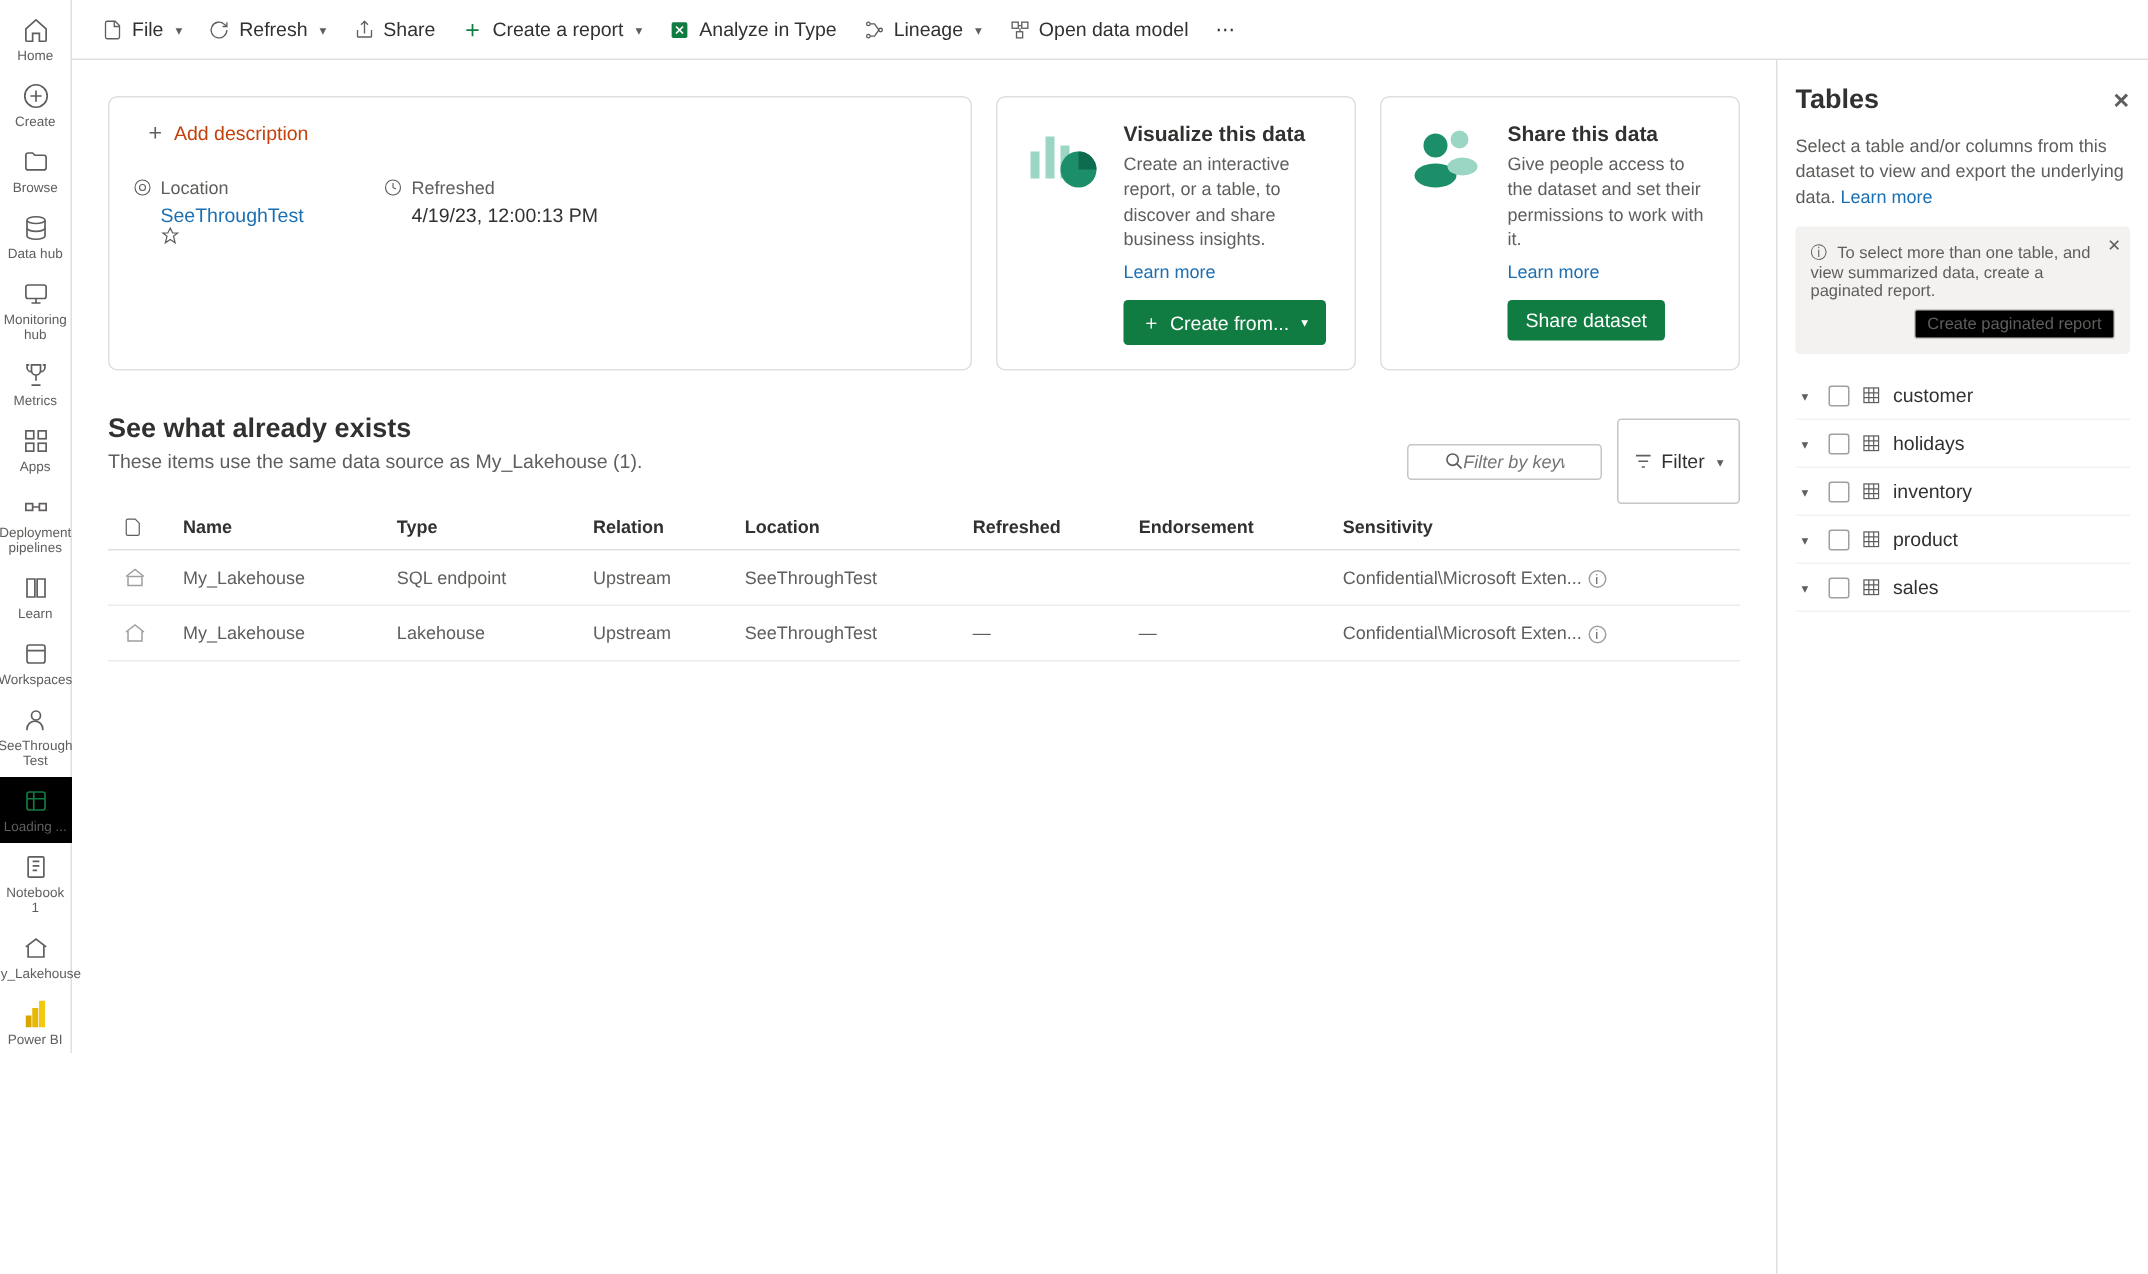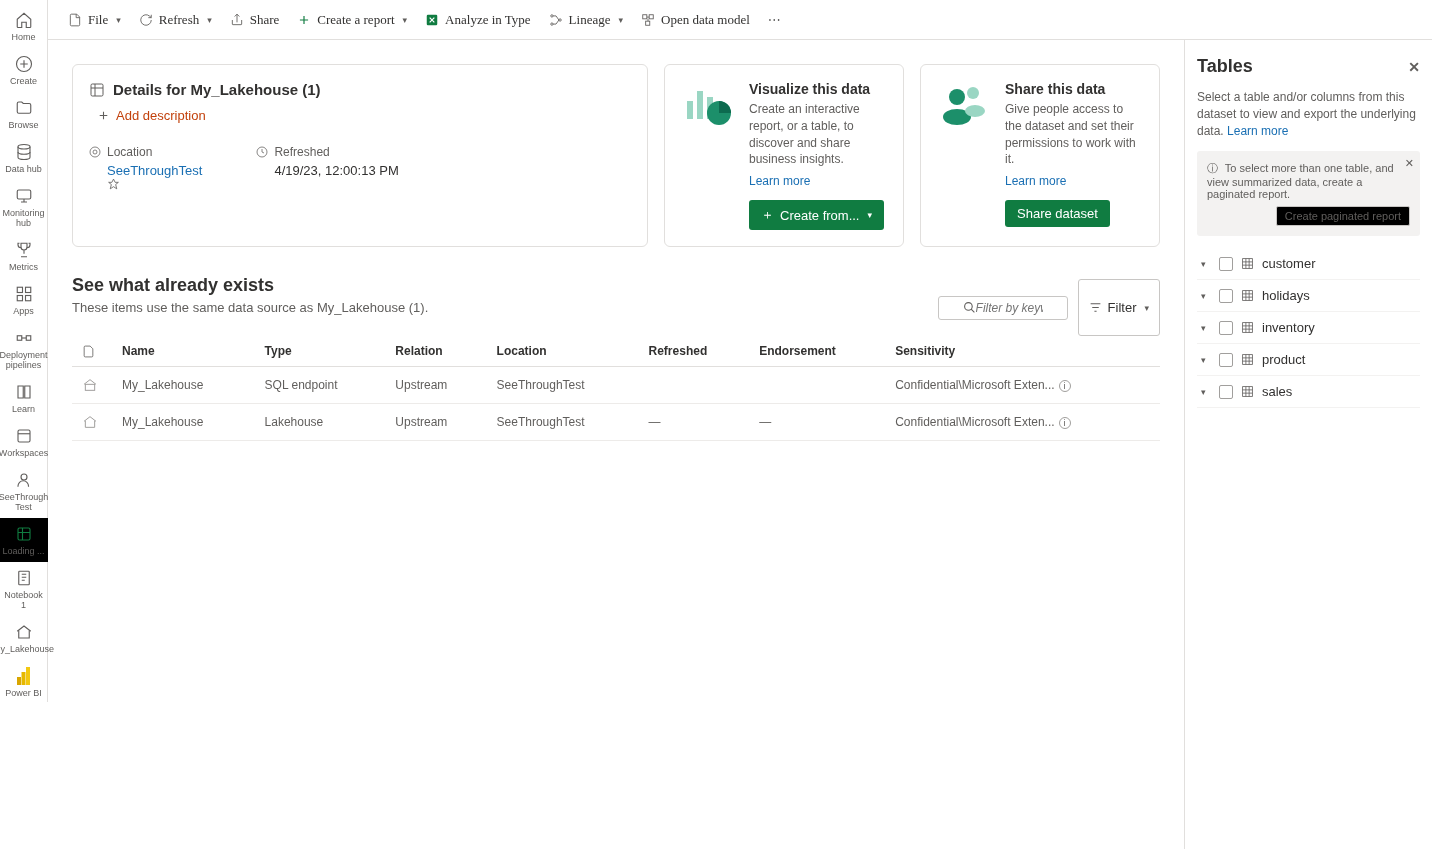--- a/index.html
+++ b/index.html
@@ -8,21 +8,21 @@
     
     .left-rail { position: absolute; left: 0; top: 0; width: 48px; height: 702px; border-right: 1px solid #e1dfdd; display: flex; flex-direction: column; align-items: center; padding-top: 4px; }
     .rail-item { width: 48px; display: flex; flex-direction: column; align-items: center; justify-content: center; padding: 6px 2px; cursor: pointer; font-size: 9px; color: #605e5c; text-align: center; gap: 2px; }
     .rail-item.active { background: #000000; }
     .rail-item .icon { width: 20px; height: 20px; display: flex; align-items: center; justify-content: center; }
     .rail-spacer { flex: 1; }
     .rail-footer { margin-bottom: 6px; }
     
     
     .toolbar { position: absolute; left: 48px; top: 0; right: 0; height: 40px; border-bottom: 1px solid #e1dfdd; display: flex; align-items: center; padding: 0 12px; gap: 2px; }
-    .tb-btn { display: inline-flex; align-items: center; gap: 6px; padding: 4px 8px; cursor: pointer; border-radius: 2px; font-size: 13px; color: #323130; font-family: Liberation Serif, serif; }
+    .tb-btn { display: inline-flex; align-items: center; gap: 6px; padding: 4px 8px; cursor: pointer; border-radius: 2px; font-size: 13px; color: #323130; }
     .chev { font-size: 9px; color: #605e5c; margin-left: 2px; }
     
     
     .main { position: absolute; left: 48px; top: 40px; right: 248px; bottom: 0; padding: 24px; overflow: auto; }
     
     .cards-row { display: flex; gap: 16px; margin-bottom: 28px; }
     .card { border: 1px solid #e1dfdd; border-radius: 6px; padding: 16px; background: #fff; }
     .card.details { flex: 1; min-width: 500px; }
     .card.side { width: 240px; display: flex; gap: 12px; }
     
@@ -285,29 +285,20 @@
   </div>
   <div class="tb-btn">
     <span>⋯</span>
   </div>
 </div>
 
 <div class="main">
   <div class="cards-row">
 
     <div class="card details">
-      <div class="details-header">
-        <span>
-            <svg width="16" height="16" viewBox="0 0 24 24" fill="none" stroke="#605e5c" stroke-width="1.5">
-              <rect x="3" y="3" width="18" height="18" rx="2"></rect>
-              <path d="M3 9h18M9 3v18"></path>
-            </svg>
-          </span>
-        <span>Details for My_Lakehouse (1)</span>
-      </div>
       <div class="add-desc">
         <span>
             <svg width="13" height="13" viewBox="0 0 24 24" fill="none" stroke="#605e5c" stroke-width="2">
               <path d="M12 5v14M5 12h14"></path>
             </svg>
           </span>
         <span>Add description</span>
       </div>
       <div class="meta-row">
         <div>

